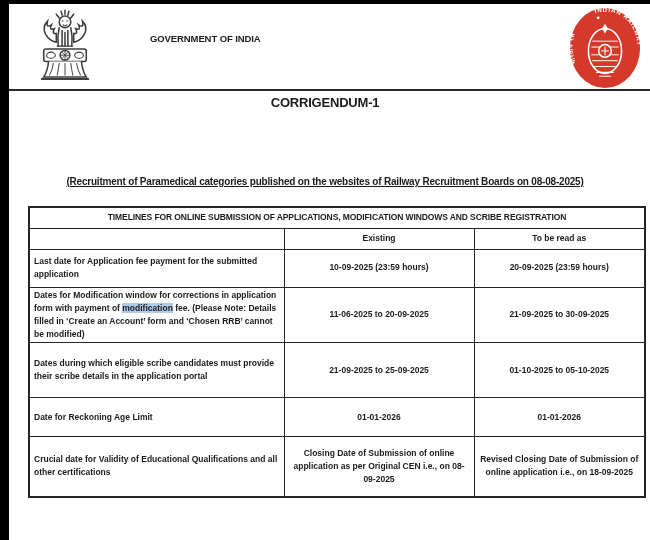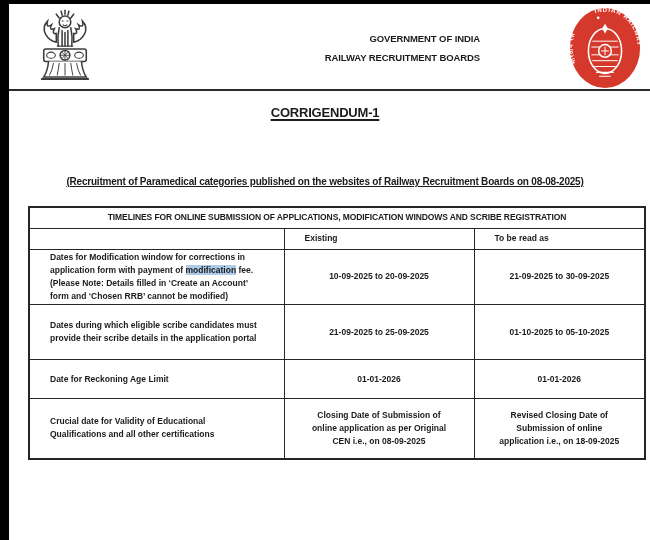--- a/index.html
+++ b/index.html
@@ -7,54 +7,54 @@
     position:relative;width:650px;height:540px;background:#fff;overflow:hidden;
     font-family:"Liberation Sans",sans-serif;color:var(--text,#1b1b1b);
   }
   .edge-left{position:absolute;left:0;top:0;width:9px;height:540px;background:#000;}
   .edge-top{position:absolute;left:0;top:0;width:650px;height:4px;background:#000;}
 
   
   .header-rule{position:absolute;left:9px;top:89px;width:641px;height:2px;background:#2b2b2b;}
   .emblem{position:absolute;left:36px;top:8px;width:58px;height:80px;}
   .hdr-center{
-    position:absolute;left:150px;top:29px;width:330px;text-align:right;
+    position:absolute;left:150px;top:29px;width:330px;text-align:left;
     font-weight:bold;font-size:9.5px;line-height:19px;letter-spacing:-0.1px;
   }
   .rail-logo{position:absolute;left:566px;top:5px;width:78px;height:86px;}
 
   
   .t-corrigendum{
-    position:absolute;left:9px;top:105px;width:632px;text-align:center;
+    position:absolute;left:9px;top:95px;width:632px;text-align:center;
     font-weight:bold;font-size:13px;letter-spacing:-0.2px;
-    text-decoration:underline;text-underline-offset:2px;text-decoration-thickness:1.5px;
+    text-underline-offset:2px;text-decoration-thickness:1.5px;
   }
   .t-cen{
     position:absolute;left:9px;top:149px;width:632px;text-align:center;
     font-weight:bold;font-size:15px;letter-spacing:-0.3px;
     text-decoration:underline;text-underline-offset:2.5px;text-decoration-thickness:1.5px;
   }
   .t-sub{
     position:absolute;left:9px;top:176px;width:632px;text-align:center;
     font-weight:bold;font-size:10px;letter-spacing:-0.2px;text-decoration:underline;
   }
 
   
   table.timeline{
     position:absolute;left:28px;top:206px;width:616px;
     border-collapse:collapse;table-layout:fixed;
     border:2px solid var(--border,#262626);
   }
   table.timeline td,table.timeline th{
     border:1px solid var(--border,#262626);
-    font-weight:bold;vertical-align:middle;padding:1px 20px;
+    font-weight:bold;vertical-align:middle;padding:1px 4px;
     font-size:8.5px;line-height:1.55;
   }
   .tbl-title td{font-size:9.5px;text-align:center;letter-spacing:-0.1px;padding:2px;}
-  .col-head td{font-size:10.5px;text-align:left;}
+  .col-head td{font-size:10.5px;text-align:center;}
   td.c-label{text-align:left;padding-left:5px;padding-right:8px;}
   td.c-val{text-align:center;}
   .hl{background:var(--highlight_blue,#aecbe8);}
 </style>
 </head>
 <body>
 
 <div class="page">
   <div class="edge-left"></div>
   <div class="edge-top"></div>
@@ -79,21 +79,20 @@
       <ellipse cx="44.5" cy="47.5" rx="4.5" ry="3.2" fill="#fff" stroke-width="1.1"></ellipse>
 
       <path d="M13,54 Q12,64 8,70 L52,70 Q48,64 47,54" fill="#fff"></path>
       <path d="M18,56 Q17,63 14,68 M24,56 Q23,63 22,68 M30,56 L30,68 M36,56 Q37,63 38,68 M42,56 Q43,63 46,68" stroke-width="1"></path>
       <path d="M6,72 L54,72" stroke-width="2"></path>
     </g>
   </svg>
 
   <div class="hdr-center">
     <div>GOVERNMENT OF INDIA</div>
-    <div>RAILWAY RECRUITMENT BOARDS</div>
   </div>
 
   <svg class="rail-logo" viewBox="0 0 80 86" xmlns="http://www.w3.org/2000/svg">
     <ellipse cx="40" cy="43" rx="36" ry="41" fill="var(--logo_red,#d5392b)"></ellipse>
     <defs>
       <path id="arcText" d="M 11,60 A 31,36 0 0 1 40,6 A 31,36 0 0 1 69,60" fill="none"></path>
     </defs>
     <text font-size="6.3" font-weight="bold" fill="#fff" font-family="Liberation Sans, sans-serif" letter-spacing="0.8">
       <textPath href="#arcText" startOffset="1%">भारतीय रेल</textPath>
     </text>
@@ -124,23 +123,28 @@
       </colgroup>
     <tbody>
       <tr class="tbl-title" style="height:21px">
         <td colspan="3">TIMELINES FOR ONLINE SUBMISSION OF APPLICATIONS, MODIFICATION WINDOWS AND SCRIBE REGISTRATION</td>
       </tr>
       <tr class="col-head" style="height:21px">
         <td></td>
         <td>Existing</td>
         <td>To be read as</td>
       </tr>
+      <tr style="height:38px">
+        <td class="c-label">Last date for Application fee payment for the submitted application</td>
+        <td class="c-val">10-09-2025 (23:59 hours)</td>
+        <td class="c-val">20-09-2025 (23:59 hours)</td>
+      </tr>
       <tr style="height:54px">
         <td class="c-label"><span>Dates for Modification window for corrections in application form with payment of </span><span class="hl">modification</span><span> fee. (Please Note: Details filled in ‘Create an Account’ form and ‘Chosen RRB’ cannot be modified)</span></td>
-        <td class="c-val">10-09-2025 to 20-09-2025</td>
+        <td class="c-val">11-06-2025 to 20-09-2025</td>
         <td class="c-val">21-09-2025 to 30-09-2025</td>
       </tr>
       <tr style="height:55px">
         <td class="c-label">Dates during which eligible scribe candidates must provide their scribe details in the application portal</td>
         <td class="c-val">21-09-2025 to 25-09-2025</td>
         <td class="c-val">01-10-2025 to 05-10-2025</td>
       </tr>
       <tr style="height:39px">
         <td class="c-label">Date for Reckoning Age Limit</td>
         <td class="c-val">01-01-2026</td>

